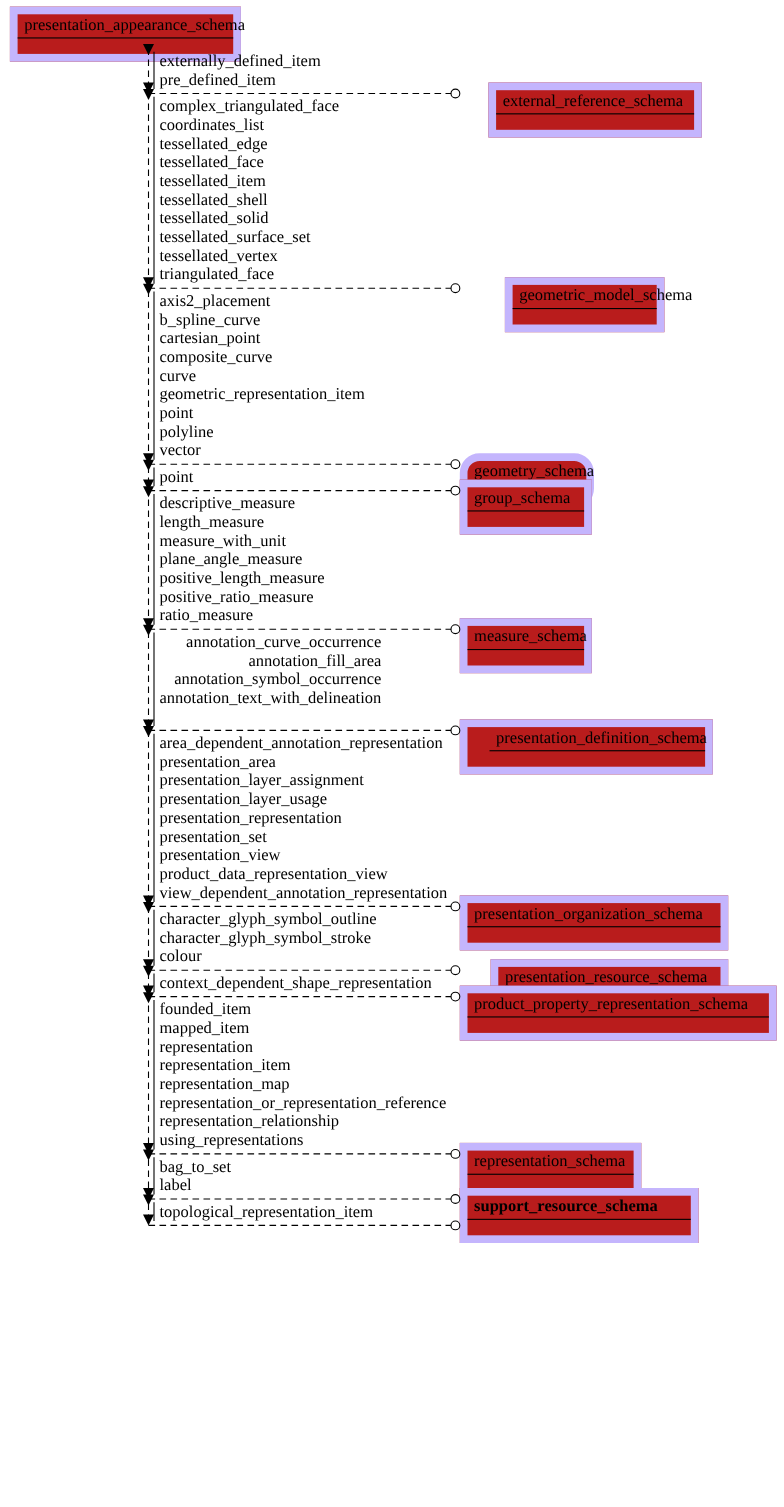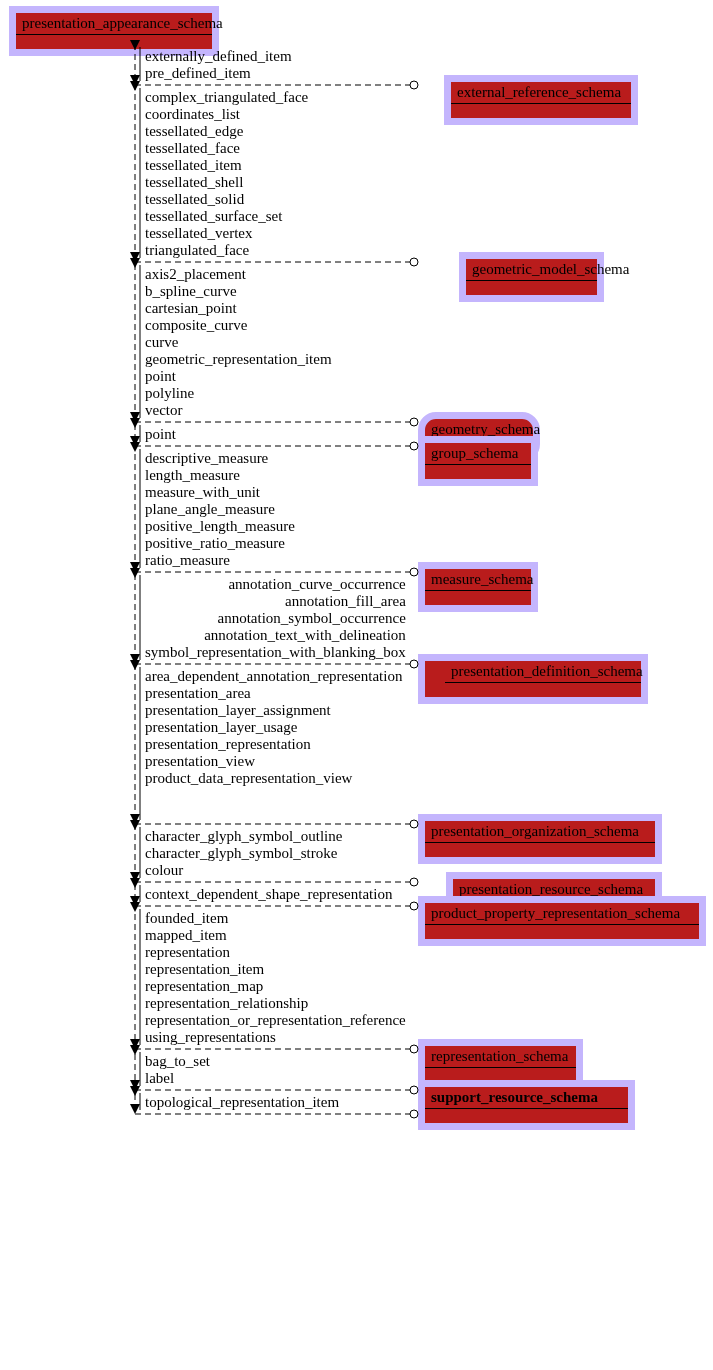--- a/index.html
+++ b/index.html
@@ -105,34 +105,35 @@
     </div>
     <div class="schema-box" style="left: 418px; top: 562px; width: 120px;">
       <div class="title">measure_schema</div>
       <div class="body"></div>
     </div>
     <div class="item-list" style="left: 145px; top: 576px; text-align: right;">
       <div>annotation_curve_occurrence</div>
       <div>annotation_fill_area</div>
       <div>annotation_symbol_occurrence</div>
       <div>annotation_text_with_delineation</div>
-      <div>symbol_representation_with_blanking_box</div>
     </div>
     <div class="schema-box" style="left: 418px; top: 654px; width: 230px; padding-left: 20px;">
       <div class="title">presentation_definition_schema</div>
       <div class="body"></div>
     </div>
     <div class="item-list" style="left: 145px; top: 668px;">
       <div>area_dependent_annotation_representation</div>
       <div>presentation_area</div>
       <div>presentation_layer_assignment</div>
       <div>presentation_layer_usage</div>
       <div>presentation_representation</div>
+      <div>presentation_set</div>
       <div>presentation_view</div>
       <div>product_data_representation_view</div>
+      <div>view_dependent_annotation_representation</div>
     </div>
     <div class="schema-box" style="left: 418px; top: 814px; width: 244.4px;">
       <div class="title">presentation_organization_schema</div>
       <div class="body"></div>
     </div>
     <div class="item-list" style="left: 145px; top: 828px;">
       <div>character_glyph_symbol_outline</div>
       <div>character_glyph_symbol_stroke</div>
       <div>colour</div>
     </div>
@@ -146,22 +147,22 @@
     <div class="schema-box" style="left: 418px; top: 896px; width: 287.6px;">
       <div class="title">product_property_representation_schema</div>
       <div class="body"></div>
     </div>
     <div class="item-list" style="left: 145px; top: 910px;">
       <div>founded_item</div>
       <div>mapped_item</div>
       <div>representation</div>
       <div>representation_item</div>
       <div>representation_map</div>
+      <div>representation_or_representation_reference</div>
       <div>representation_relationship</div>
-      <div>representation_or_representation_reference</div>
       <div>using_representations</div>
     </div>
     <div class="schema-box" style="left: 418px; top: 1039px; width: 165.2px;">
       <div class="title">representation_schema</div>
       <div class="body"></div>
     </div>
     <div class="item-list" style="left: 145px; top: 1053px;">
       <div>bag_to_set</div>
       <div>label</div>
     </div>

